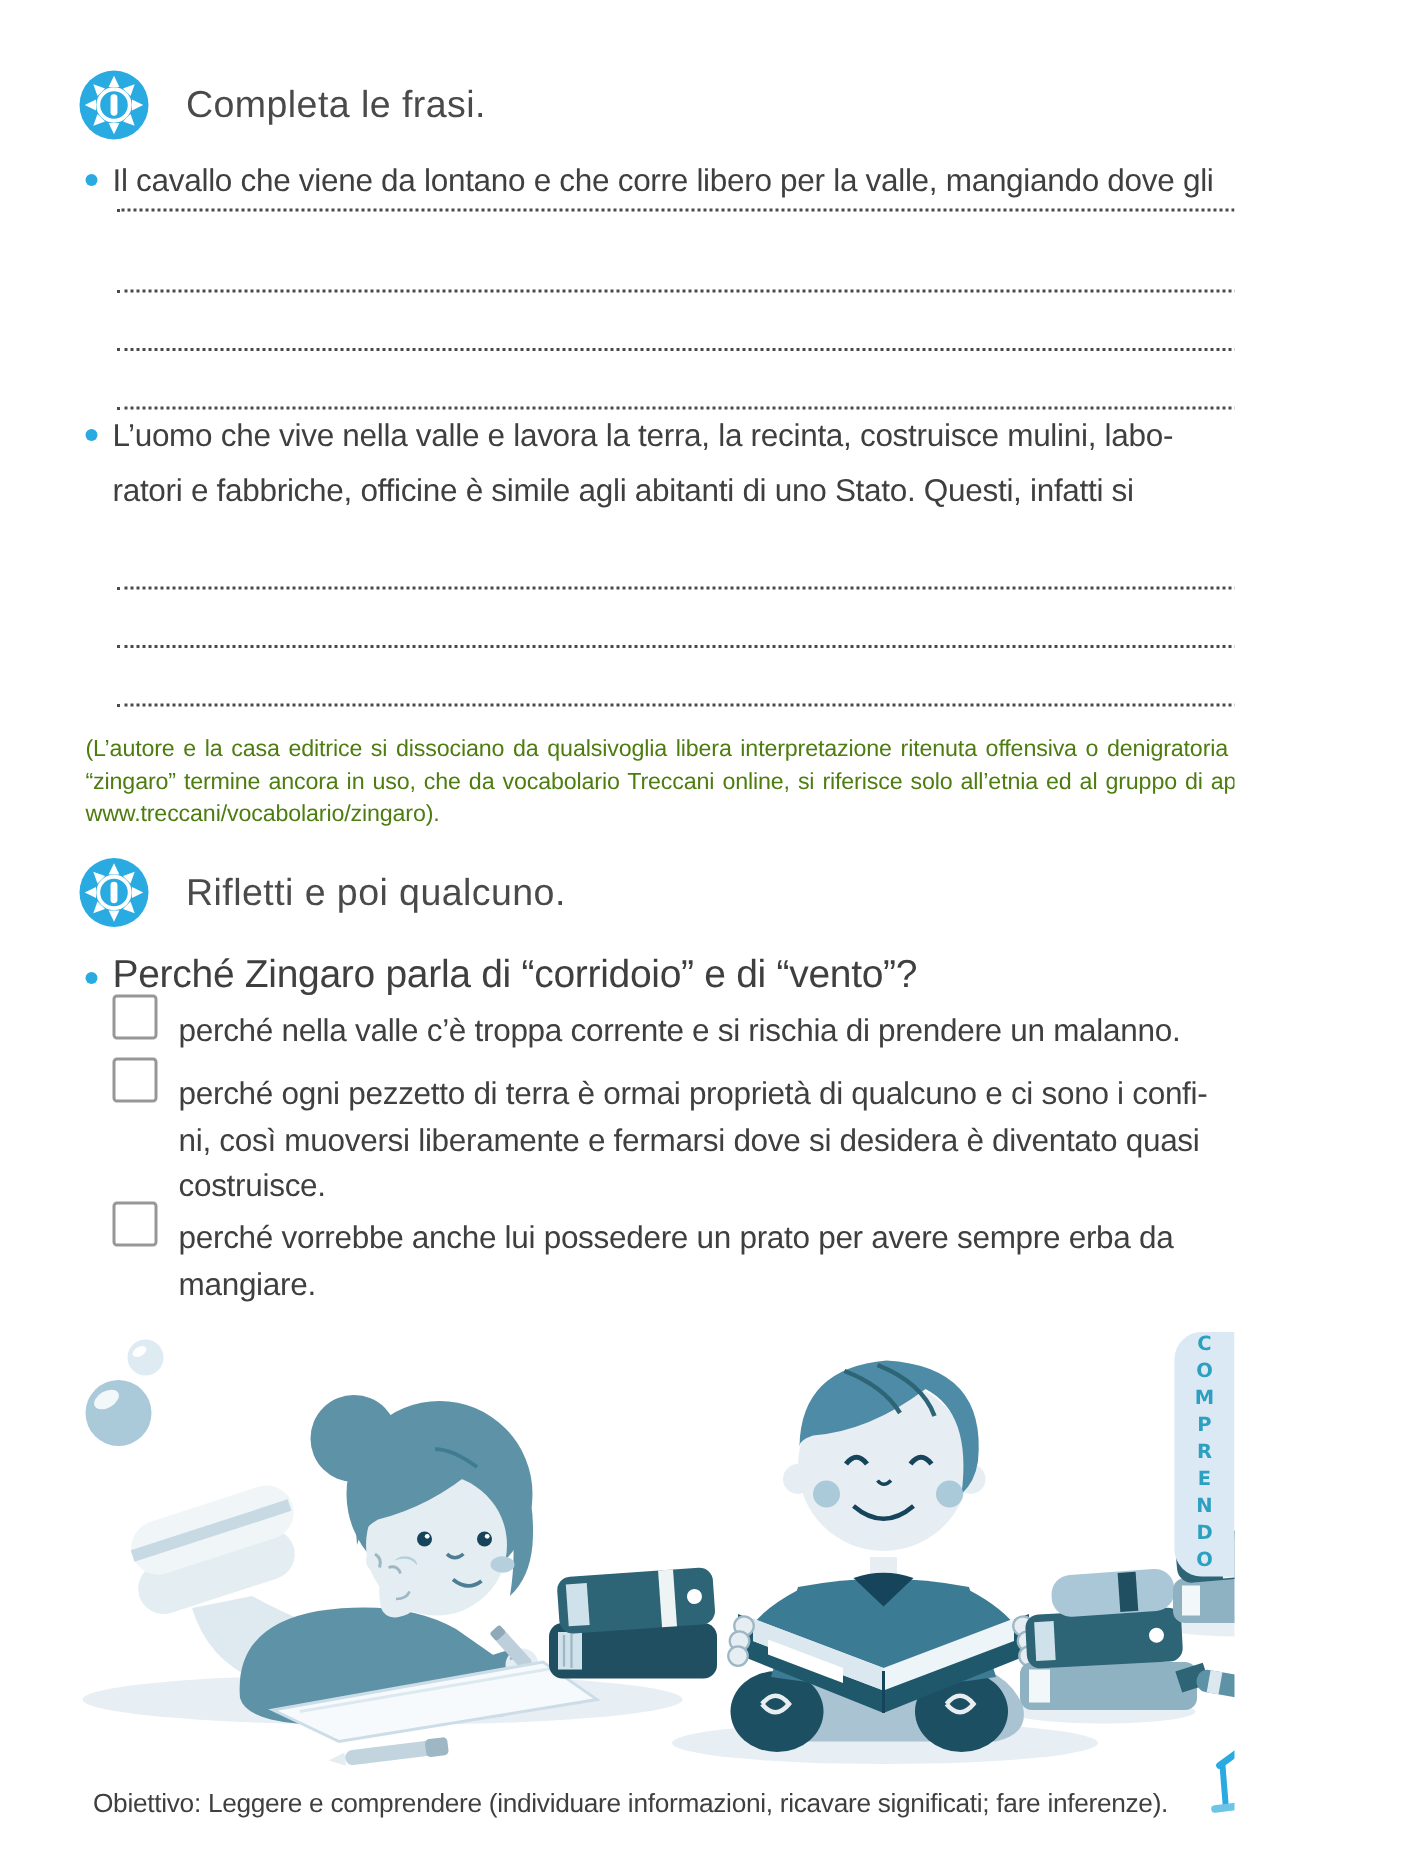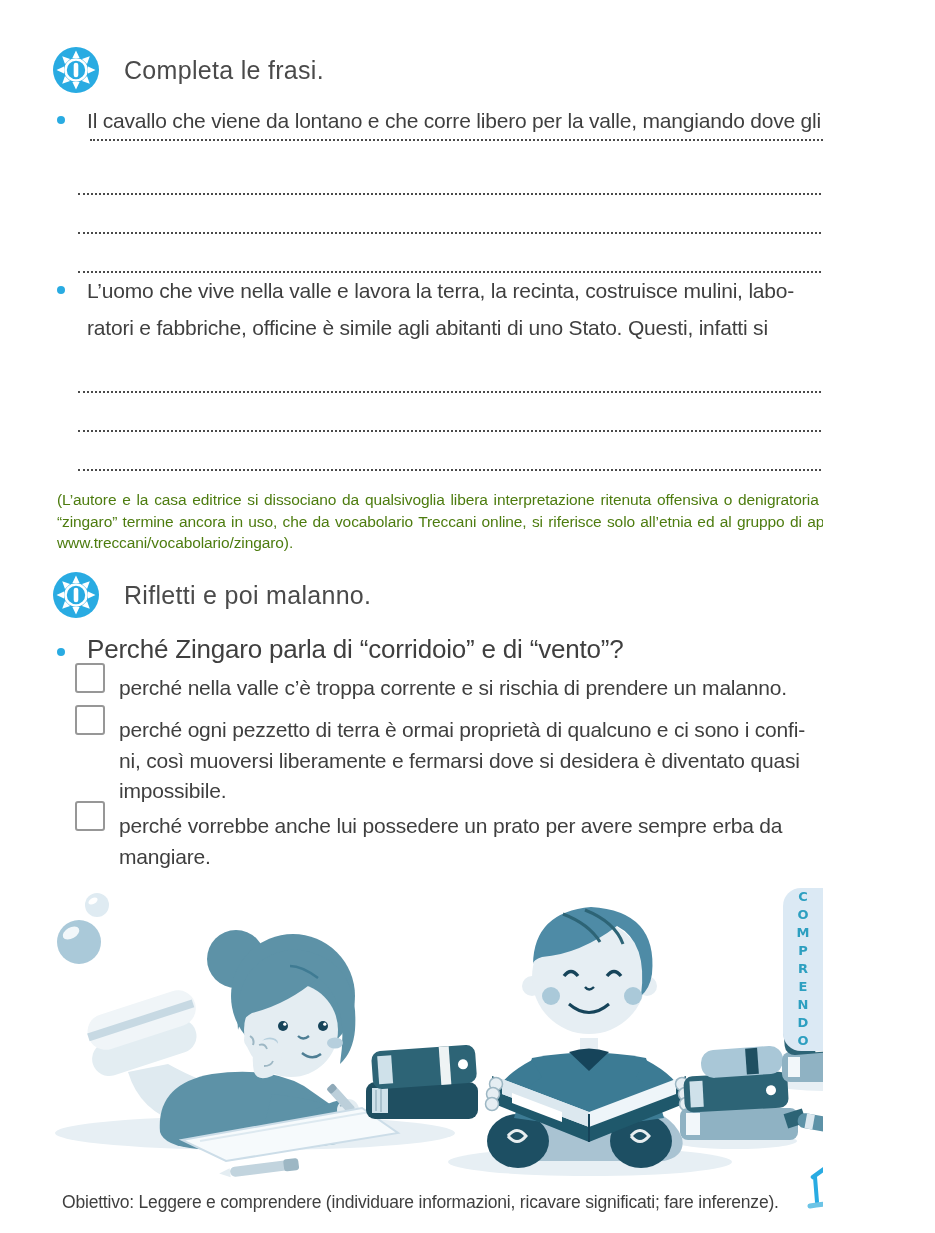--- a/index.html
+++ b/index.html
@@ -7,21 +7,21 @@
     position:relative;width:823px;height:1233px;background:#ffffff;overflow:hidden;
     font-family:"Liberation Sans",sans-serif;color:#3f3f3f;
   }
   
   .heading-row{position:absolute;left:52px;display:flex;align-items:center;gap:24px;}
   .heading-row.h1{top:46px;}
   .heading-row.h2{top:571px;}
   .sun{width:48px;height:48px;flex:none;}
   .heading-label{font-size:25px;color:#4a4a4a;letter-spacing:.3px;white-space:nowrap;}
   
-  .bullet-item{position:absolute;left:57px;display:flex;gap:22px;}
+  .bullet-item{position:absolute;left:57px;display:flex;gap:10px;}
   .bullet{width:8px;height:8px;border-radius:50%;background:#29abe2;margin-top:14px;flex:none;}
   .para{font-size:21px;line-height:37px;letter-spacing:-.2px;width:827px;}
   .para-line{white-space:nowrap;}
   .p1{top:102px;}
   .p2{top:272px;}
   .lastline{display:flex;}
   .lastline span{white-space:nowrap;}
   .leader{flex:1 1 auto;margin-left:3px;margin-bottom:7px;border-bottom:2px dotted #4a4a4a;min-width:30px;}
   
   .answers{position:absolute;left:78px;width:827px;}
@@ -117,37 +117,37 @@
         <path d="M24 4.5 L27.6 12 L20.4 12 Z" transform="rotate(90 24 24)"></path>
         <path d="M24 4.5 L27.6 12 L20.4 12 Z" transform="rotate(135 24 24)"></path>
         <path d="M24 4.5 L27.6 12 L20.4 12 Z" transform="rotate(180 24 24)"></path>
         <path d="M24 4.5 L27.6 12 L20.4 12 Z" transform="rotate(225 24 24)"></path>
         <path d="M24 4.5 L27.6 12 L20.4 12 Z" transform="rotate(270 24 24)"></path>
         <path d="M24 4.5 L27.6 12 L20.4 12 Z" transform="rotate(315 24 24)"></path>
       </g>
       <circle cx="24" cy="24" r="10.5" fill="none" stroke="#ffffff" stroke-width="2.6"></circle>
       <rect x="21.7" y="16.8" width="4.6" height="14.4" rx="2.3" fill="#ffffff"></rect>
     </svg>
-    <div class="heading-label">Rifletti e poi malanno.</div>
+    <div class="heading-label">Rifletti e poi qualcuno.</div>
   </div>
 
   <div class="bullet-item question-row">
     <span class="bullet"></span>
     <div class="question">Perché Zingaro parla di “corridoio” e di “vento”?</div>
   </div>
 
   <div class="option o1">
     <div class="checkbox"></div>
     <div class="option-text">perché nella valle c’è troppa corrente e si rischia di prendere un malanno.</div>
   </div>
   <div class="option o2">
     <div class="checkbox"></div>
     <div class="option-text">perché ogni pezzetto di terra è ormai proprietà di qualcuno e ci sono i confi-
 ni, così muoversi liberamente e fermarsi dove si desidera è diventato quasi
-impossibile.</div>
+costruisce.</div>
   </div>
   <div class="option o3">
     <div class="checkbox"></div>
     <div class="option-text">perché vorrebbe anche lui possedere un prato per avere sempre erba da
 mangiare.</div>
   </div>
 
   <svg class="illustration" viewBox="0 0 840 310">
 
     <ellipse cx="215" cy="253" rx="200" ry="17" fill="#e7eff4"></ellipse>

